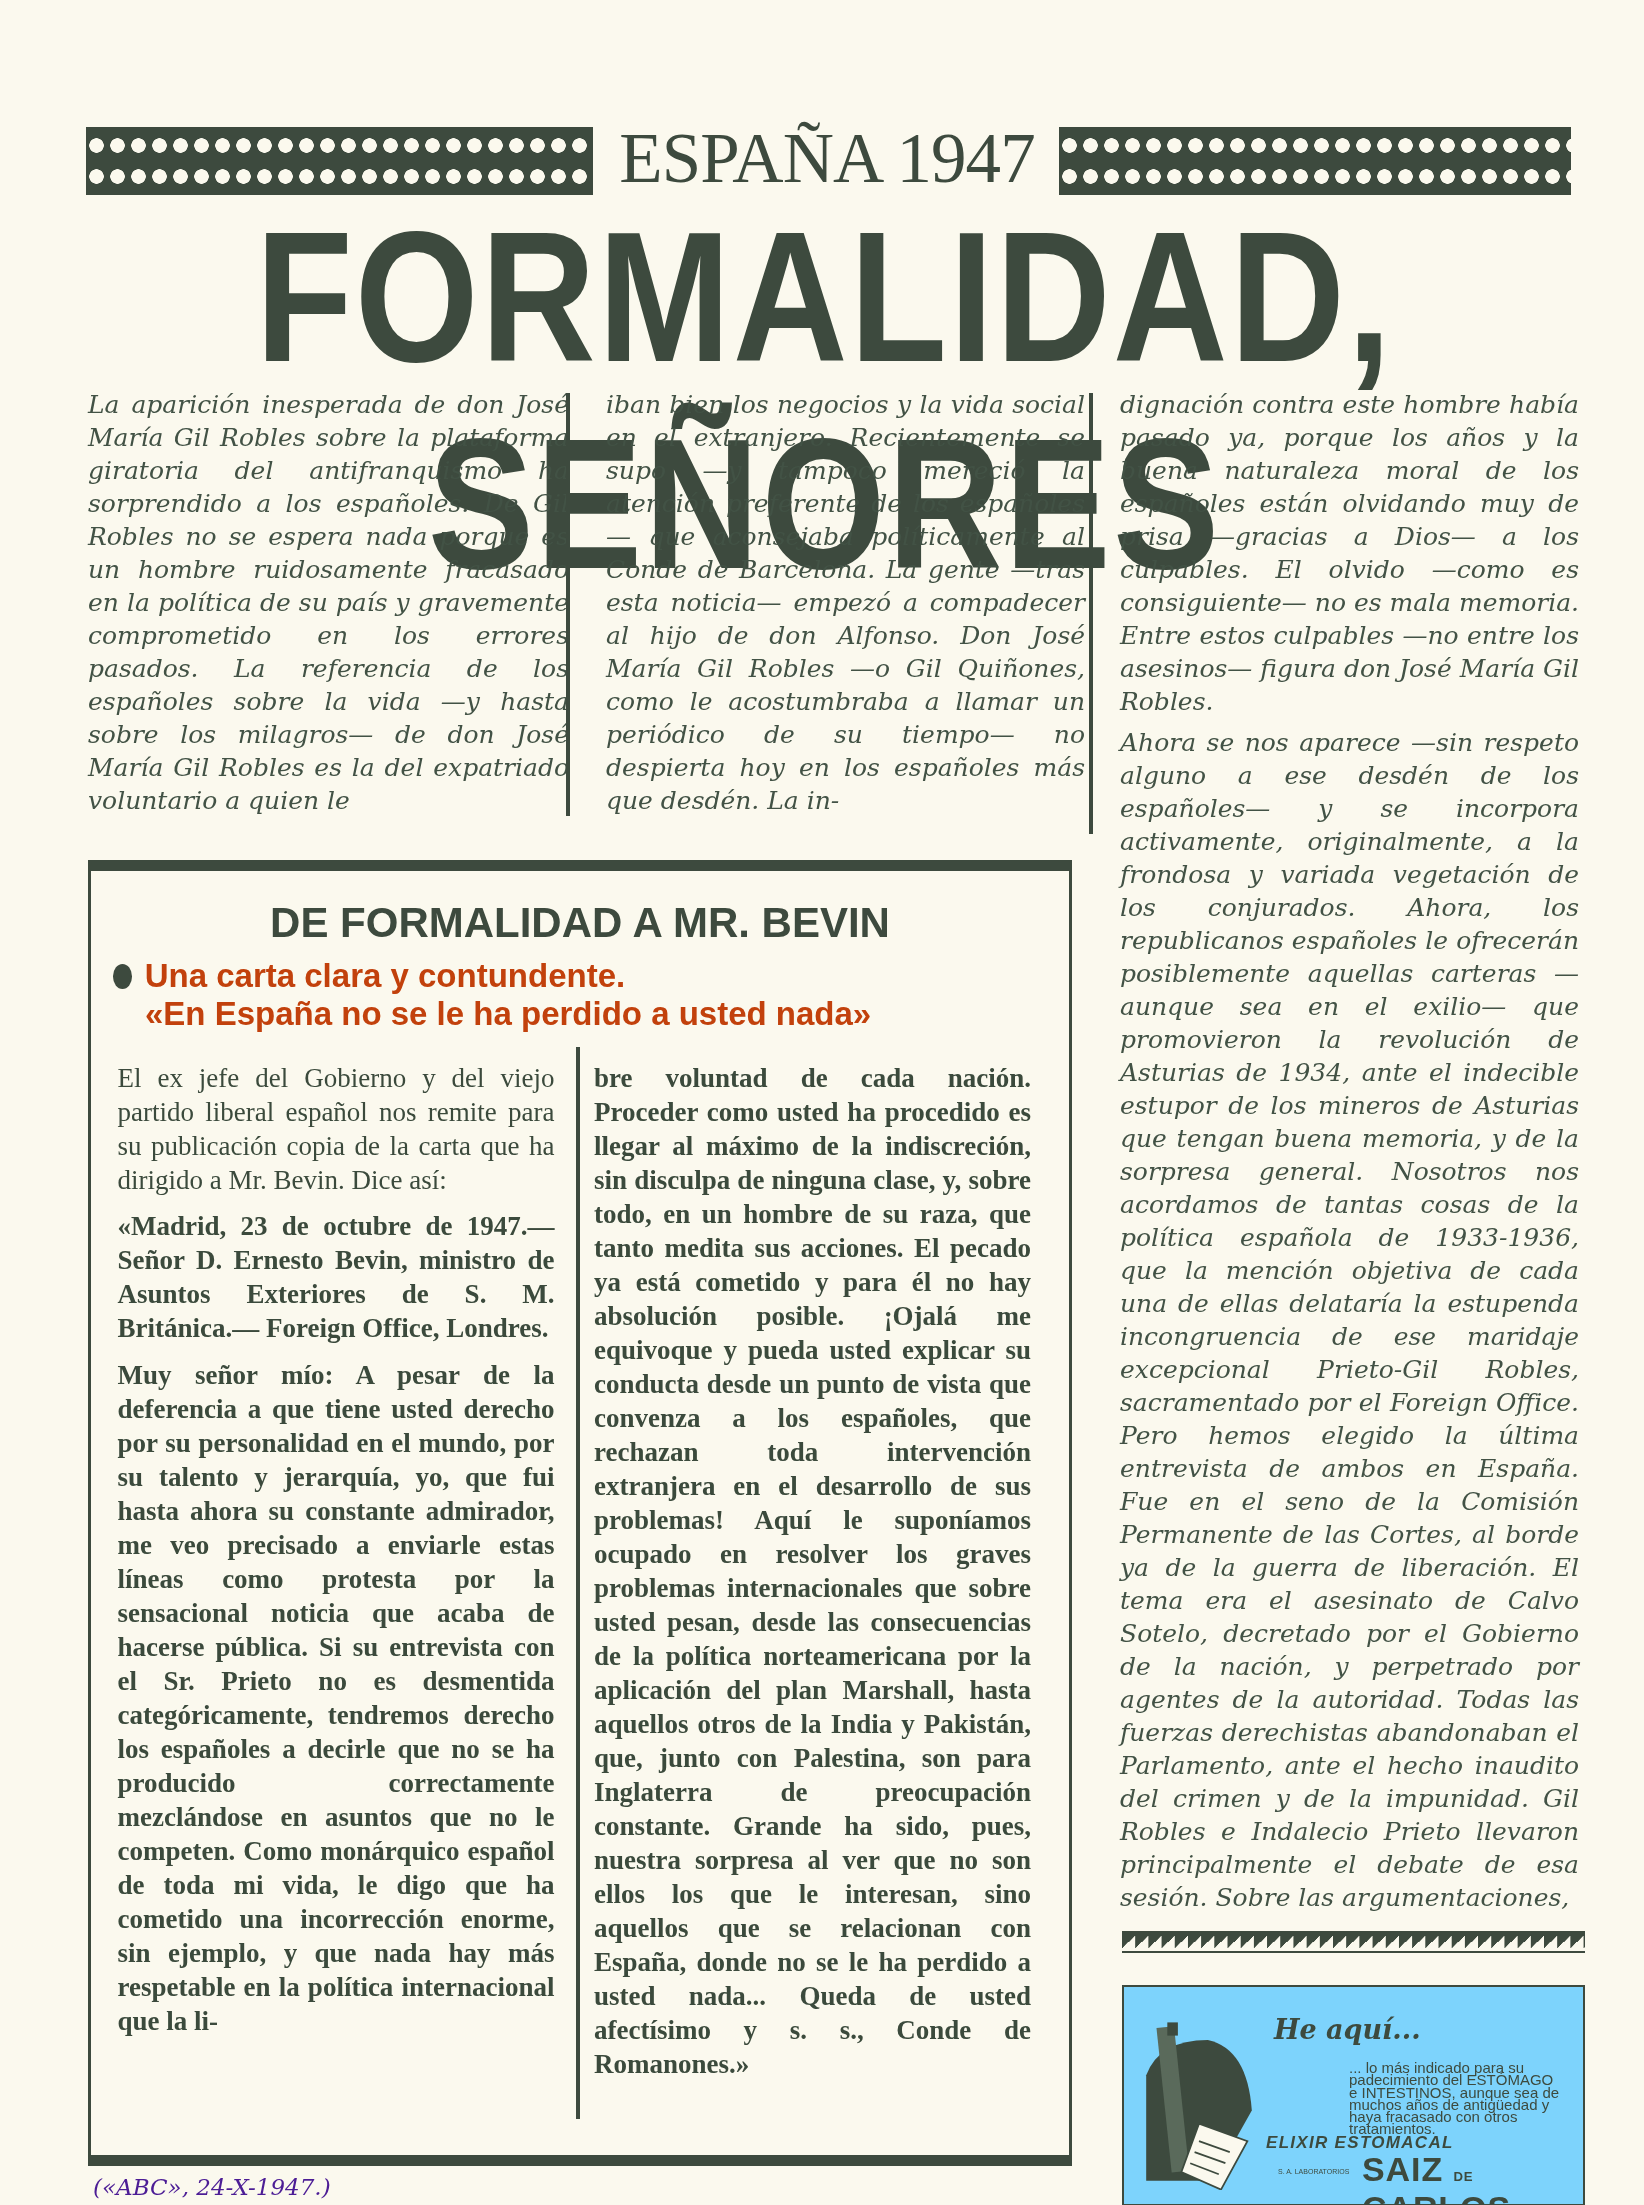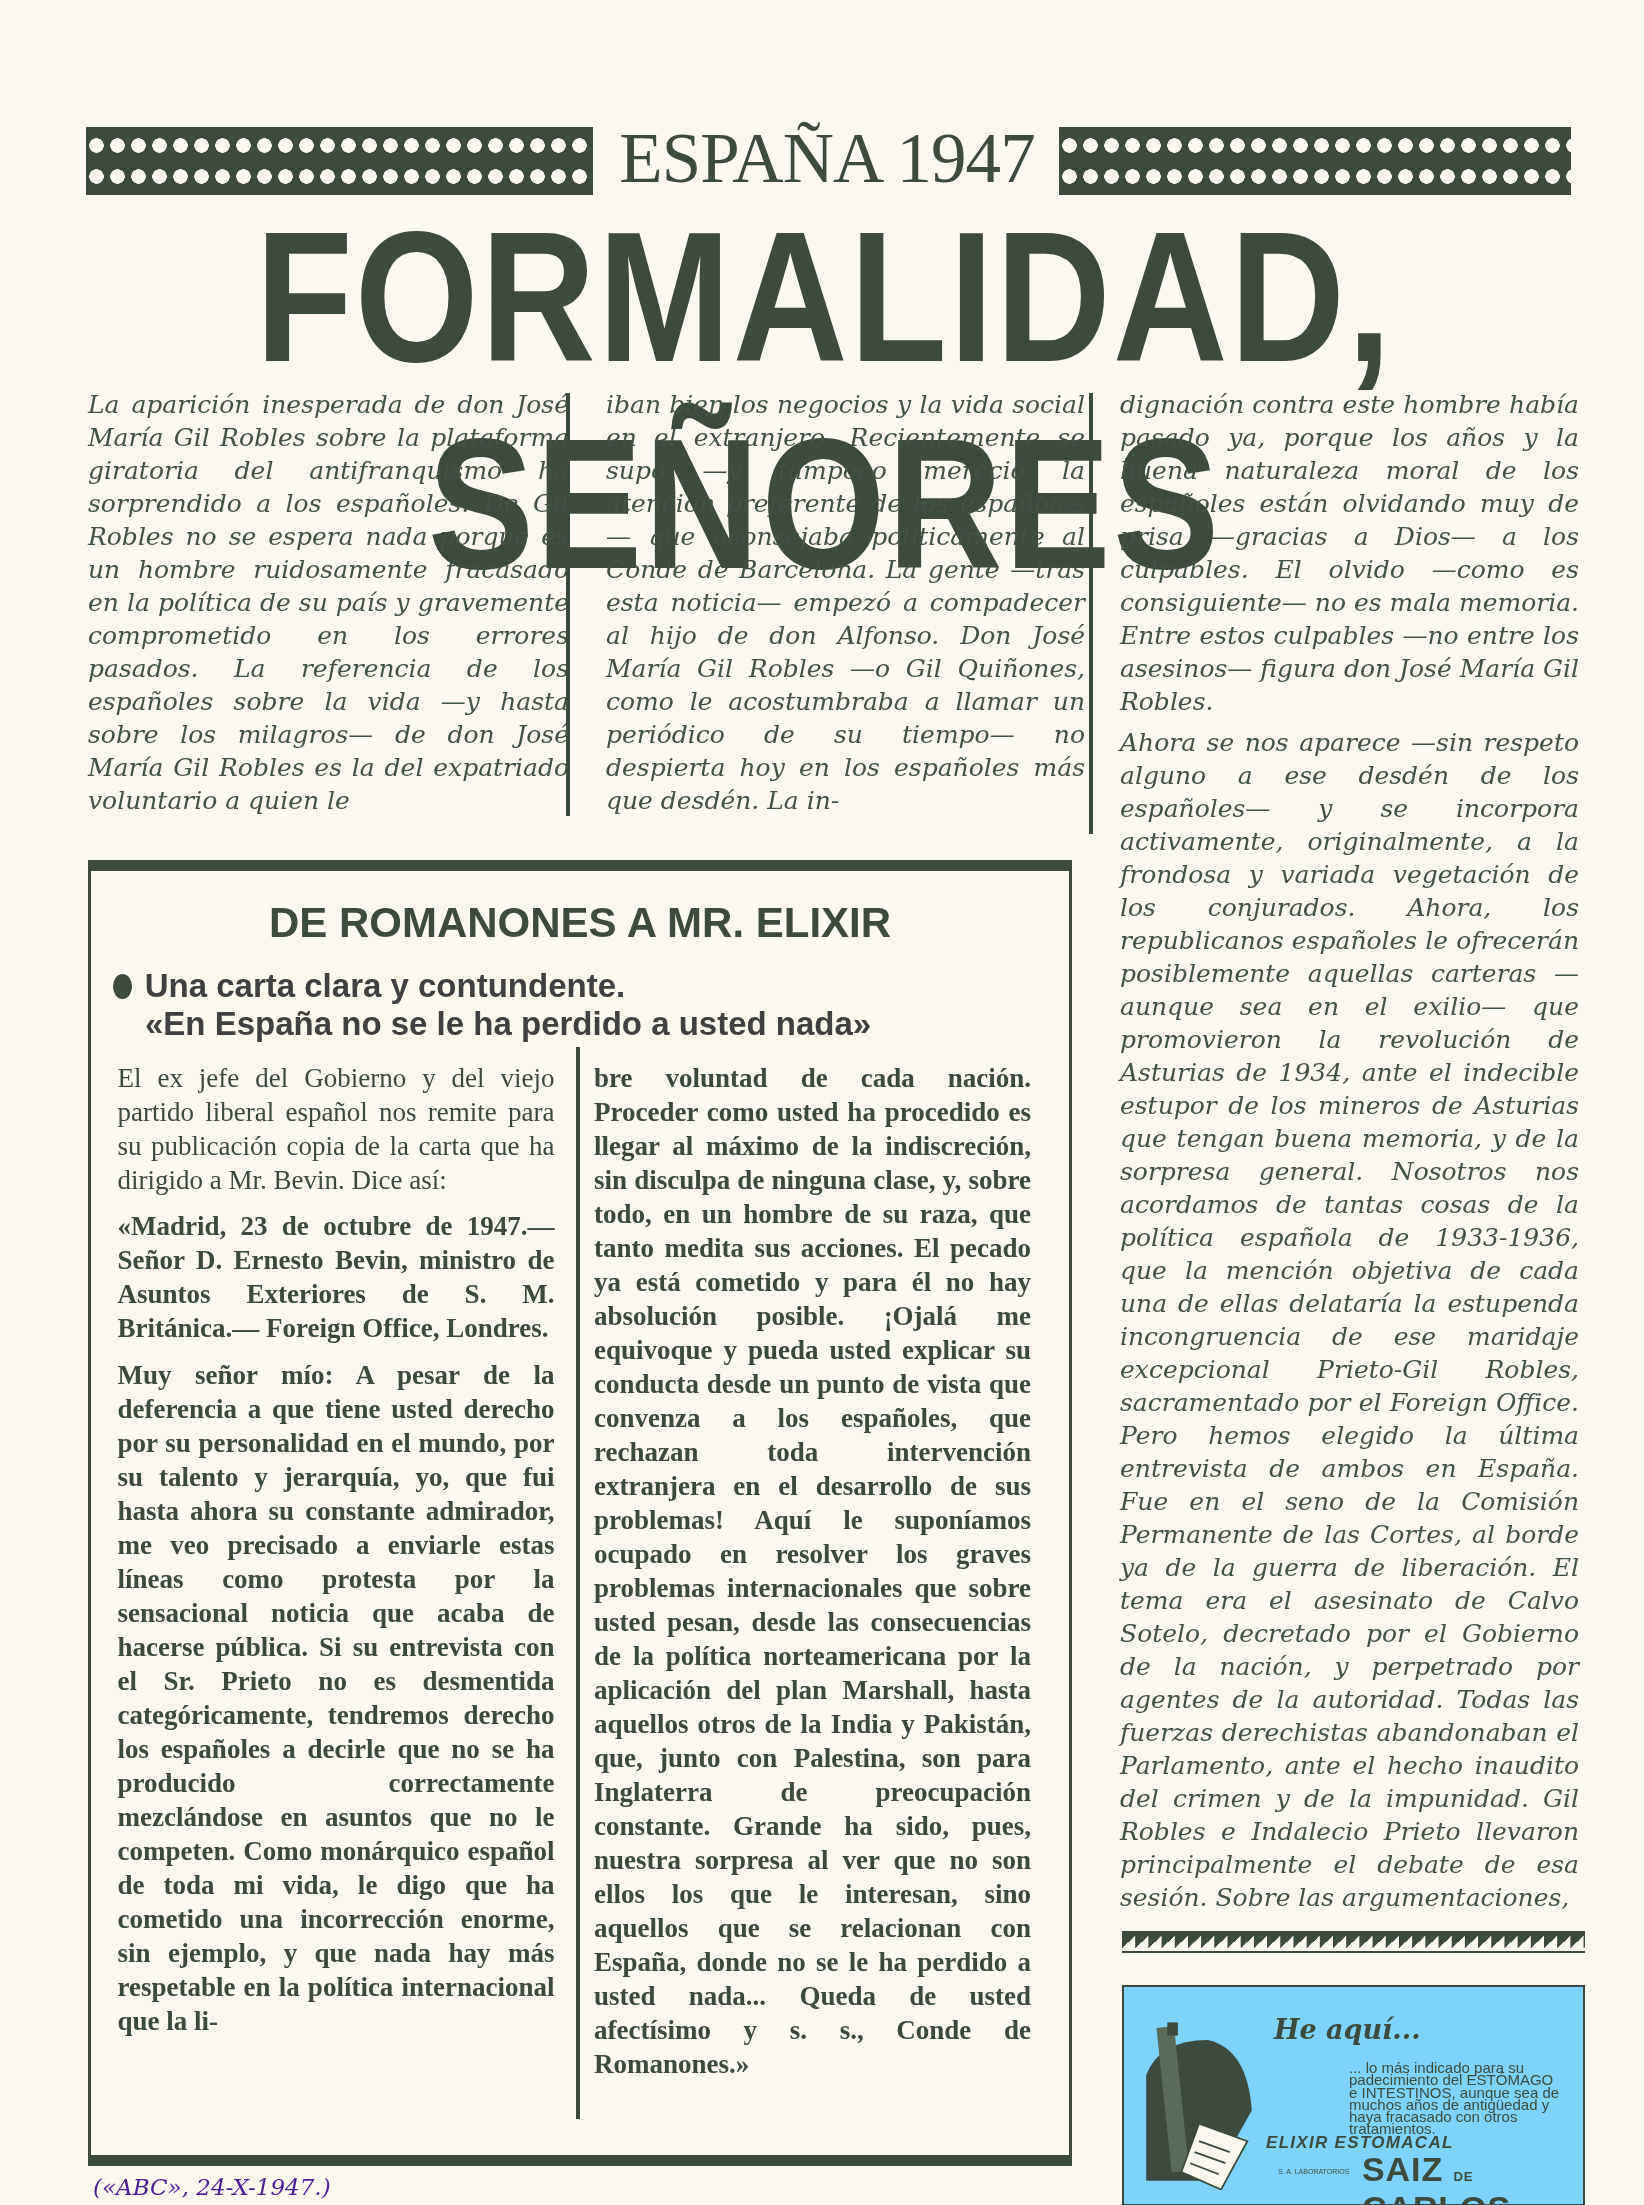--- a/index.html
+++ b/index.html
@@ -58,21 +58,21 @@
     box-sizing: border-box;
   }
   .box-title {
     position: absolute; left: 0; top: 26.5px; width: 100%;
     font-family: "Liberation Sans", sans-serif; font-weight: 700;
     font-size: 42px; line-height: 49px; text-align: center; color: #3d4a3e;
   }
   .box-sub {
     position: absolute; left: 22px; top: 86px; width: 926px;
     font-family: "Liberation Sans", sans-serif; font-weight: 700;
-    font-size: 33px; line-height: 38px; color: #404040; margin-top: 10px;
+    font-size: 33px; line-height: 38px; color: #c2410c;
   }
   .box-sub .bullet {
     display: inline-block; width: 19.4px; height: 25px; border-radius: 50%;
     background: #3d4a3e; margin-right: 12.3px; vertical-align: -1.8px;
   }
   .box-sub .line2 { display: block; padding-left: 32px; }
   .box-col {
     position: absolute; top: 190px;
     font-family: "Liberation Serif", serif; font-size: 27px; line-height: 34px;
     text-align: justify; color: #3b4a3c;
@@ -141,21 +141,21 @@
 <div id="col2" class="col-italic">
   <p>iban bien los negocios y la vida social en el extranjero. Recientemente se supo —y tampoco mereció la atención preferente de los españoles— que aconsejaba políticamente al Conde de Barcelona. La gente —tras esta noticia— empezó a compadecer al hijo de don Alfonso. Don José María Gil Robles —o Gil Quiñones, como le acostumbraba a llamar un periódico de su tiempo— no despierta hoy en los españoles más que desdén. La in-</p>
 </div>
 <div id="rule2" class="vrule"></div>
 <div id="col3" class="col-italic">
   <p>dignación contra este hombre había pasado ya, porque los años y la buena naturaleza moral de los españoles están olvidando muy de prisa —gracias a Dios— a los culpables. El olvido —como es consiguiente— no es mala memoria. Entre estos culpables —no entre los asesinos— figura don José María Gil Robles.</p>
   <p>Ahora se nos aparece —sin respeto alguno a ese desdén de los españoles— y se incorpora activamente, originalmente, a la frondosa y variada vegetación de los conjurados. Ahora, los republicanos españoles le ofrecerán posiblemente aquellas carteras —aunque sea en el exilio— que promovieron la revolución de Asturias de 1934, ante el indecible estupor de los mineros de Asturias que tengan buena memoria, y de la sorpresa general. Nosotros nos acordamos de tantas cosas de la política española de 1933-1936, que la mención objetiva de cada una de ellas delataría la estupenda incongruencia de ese maridaje excepcional Prieto-Gil Robles, sacramentado por el Foreign Office. Pero hemos elegido la última entrevista de ambos en España. Fue en el seno de la Comisión Permanente de las Cortes, al borde ya de la guerra de liberación. El tema era el asesinato de Calvo Sotelo, decretado por el Gobierno de la nación, y perpetrado por agentes de la autoridad. Todas las fuerzas derechistas abandonaban el Parlamento, ante el hecho inaudito del crimen y de la impunidad. Gil Robles e Indalecio Prieto llevaron principalmente el debate de esa sesión. Sobre las argumentaciones,</p>
 </div>
 
 <div class="box">
-  <div class="box-title">DE ROMANONES A MR. ELIXIR</div>
+  <div class="box-title">DE FORMALIDAD A MR. BEVIN</div>
   <div class="box-sub">
     <span class="bullet"></span><span>Una carta clara y contundente.</span>
     <span class="line2">«En España no se le ha perdido a usted nada»</span>
   </div>
   <div id="boxcol1" class="box-col">
     <p>El ex jefe del Gobierno y del viejo partido liberal español nos remite para su publicación copia de la carta que ha dirigido a Mr. Bevin. Dice así:</p>
     <p class="bold">«Madrid, 23 de octubre de 1947.— Señor D. Ernesto Bevin, ministro de Asuntos Exteriores de S. M. Británica.— Foreign Office, Londres.</p>
     <p class="bold">Muy señor mío: A pesar de la deferencia a que tiene usted derecho por su personalidad en el mundo, por su talento y jerarquía, yo, que fui hasta ahora su constante admirador, me veo precisado a enviarle estas líneas como protesta por la sensacional noticia que acaba de hacerse pública. Si su entrevista con el Sr. Prieto no es desmentida categóricamente, tendremos derecho los españoles a decirle que no se ha producido correctamente mezclándose en asuntos que no le competen. Como monárquico español de toda mi vida, le digo que ha cometido una incorrección enorme, sin ejemplo, y que nada hay más respetable en la política internacional que la li-</p>
   </div>
   <div id="boxrule"></div>

